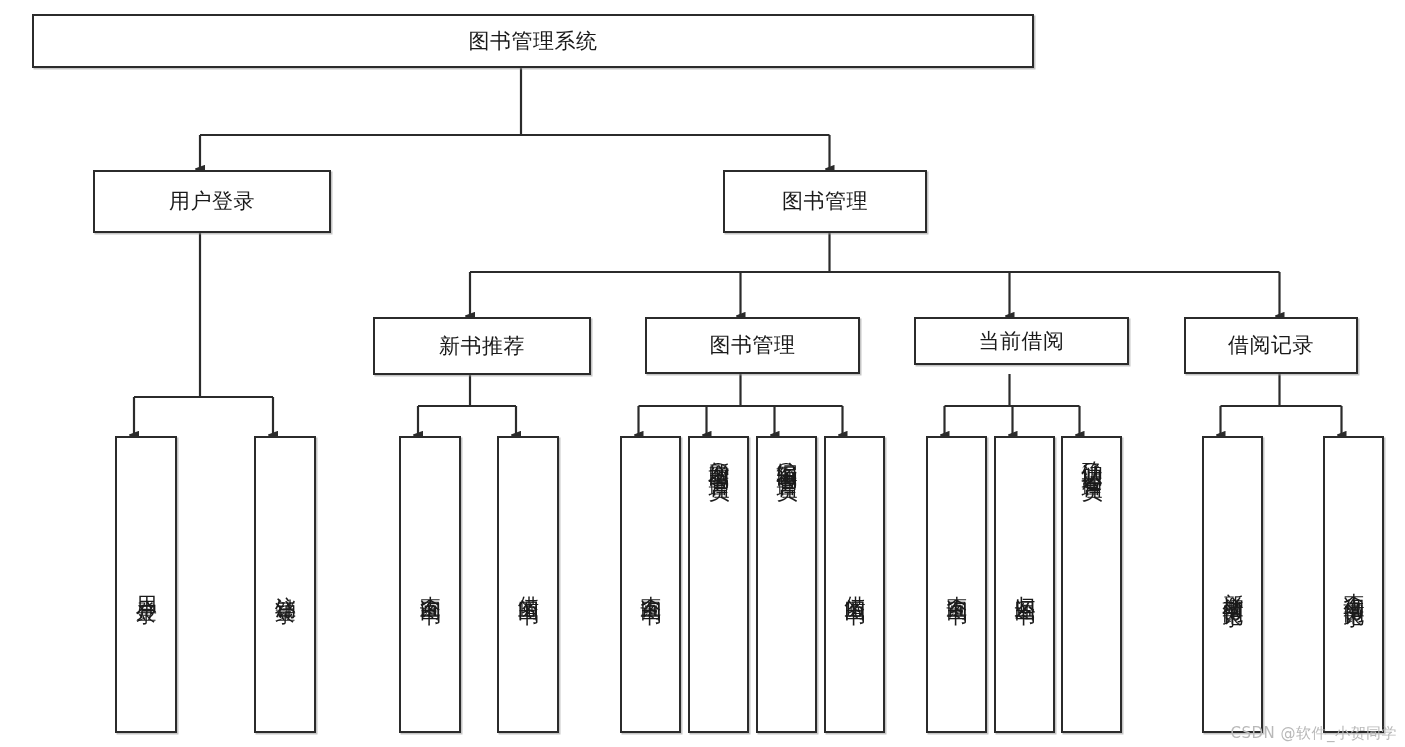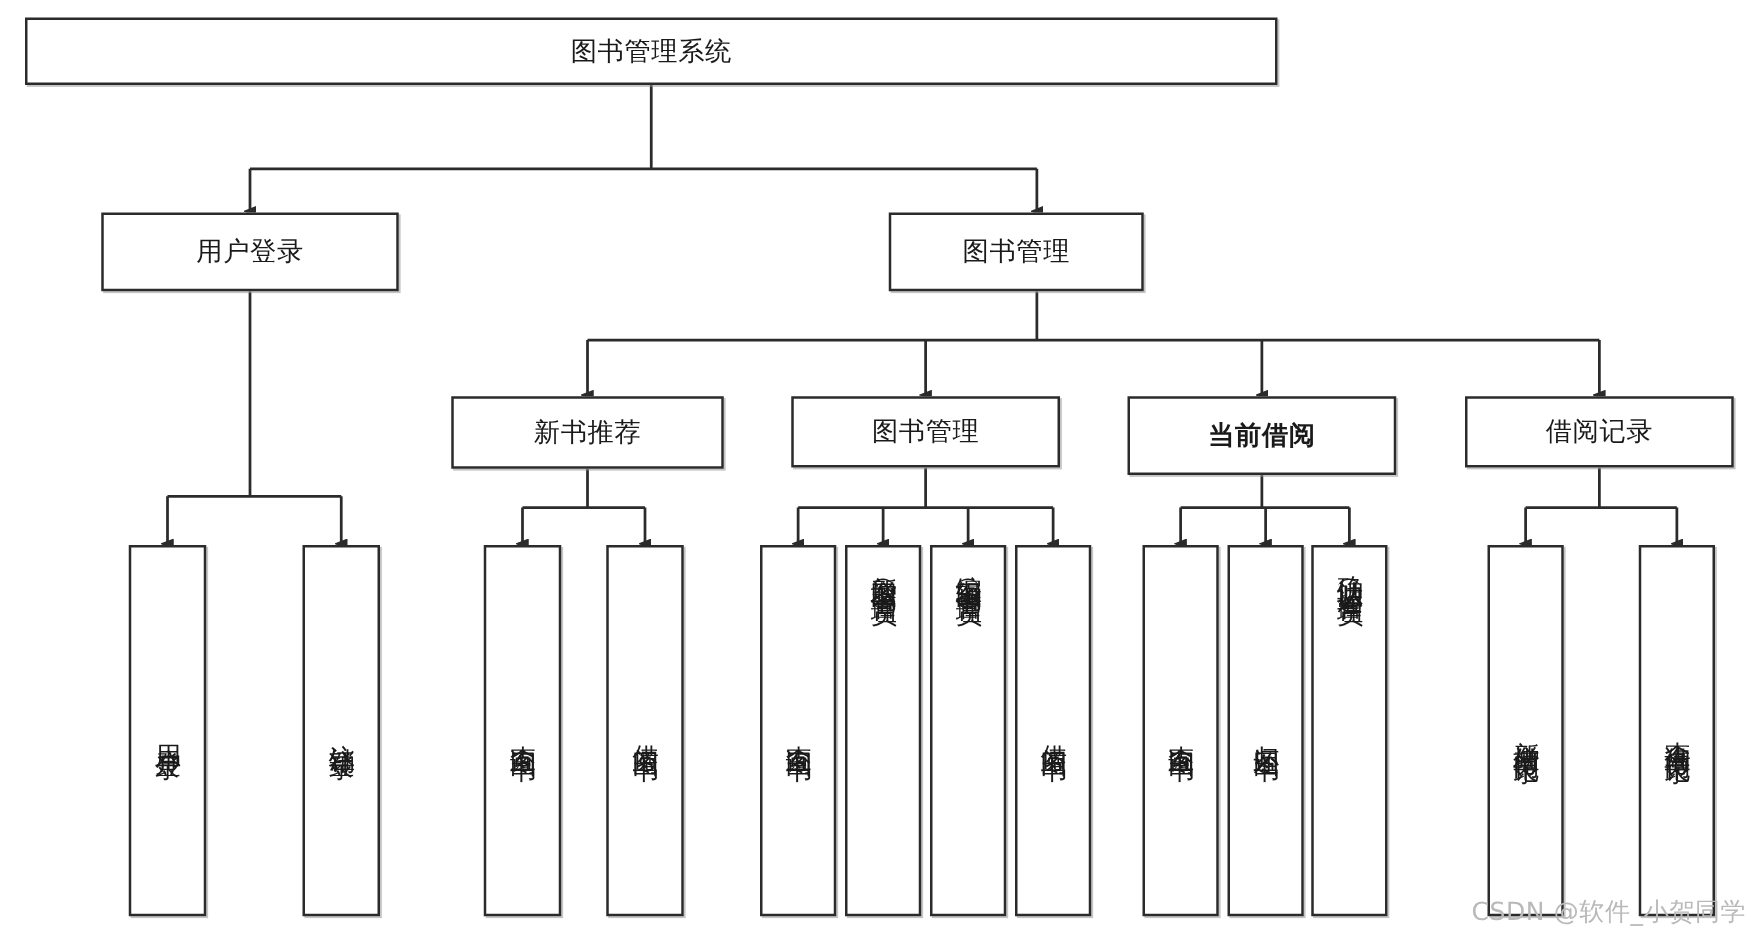--- a/index.html
+++ b/index.html
@@ -15,20 +15,21 @@
   .node-box{
     position:absolute;
     box-sizing:border-box;
     background:#ffffff;
     border:2px solid #2b2b2b;
     box-shadow:1.5px 1.5px 0 0 rgba(150,150,150,0.55);
     display:flex;
     align-items:center;
     justify-content:center;
     overflow:hidden;
+    margin-left:12px;
   }
   .node-label{
     color:#1a1a1a;
     text-align:center;
     line-height:1.18;
     white-space:nowrap;
     letter-spacing:0.5px;
   }
   .node-box.horizontal .node-label{
     writing-mode:horizontal-tb;
@@ -45,21 +46,21 @@
     font-size:21px;
     letter-spacing:3px;
     line-height:1;
   }
   .node-box.vertical.center-v{align-items:center;}
   .node-box.vertical.top-v{align-items:flex-start;padding-top:6px;}
 
   #watermark{
     position:absolute;
     right:8px;bottom:4px;
-    font-size:20px;
+    font-size:15px;
     color:#b9b9b9;
     letter-spacing:0.5px;
     white-space:nowrap;
     font-family:"DejaVu Sans","Liberation Sans",sans-serif;
     pointer-events:none;
   }
 </style>
 </head>
 <body>
 
@@ -116,24 +117,24 @@
       </div>
       <div class="node-box horizontal" style="left: 711px; top: 170px; width: 204px; height: 63px;">
         <span class="node-label">图书管理</span>
       </div>
       <div class="node-box horizontal" style="left: 361px; top: 317px; width: 218px; height: 58px;">
         <span class="node-label">新书推荐</span>
       </div>
       <div class="node-box horizontal" style="left: 633px; top: 317px; width: 215px; height: 57px;">
         <span class="node-label">图书管理</span>
       </div>
-      <div class="node-box horizontal" style="left: 902px; top: 317px; width: 215px; height: 63px; font-weight: bold;">
+      <div class="node-box horizontal" style="left: 902px; top: 317px; width: 215px; height: 48px;">
         <span class="node-label">当前借阅</span>
       </div>
-      <div class="node-box horizontal" style="left: 1172px; top: 317px; width: 215px; height: 57px;">
+      <div class="node-box horizontal" style="left: 1172px; top: 317px; width: 174px; height: 57px;">
         <span class="node-label">借阅记录</span>
       </div>
       <div class="node-box vertical center-v" style="left: 103px; top: 436px; width: 62px; height: 297px;">
         <span class="node-label">用户登录</span>
       </div>
       <div class="node-box vertical center-v" style="left: 242px; top: 436px; width: 62px; height: 297px;">
         <span class="node-label">注销登录</span>
       </div>
       <div class="node-box vertical center-v" style="left: 387px; top: 436px; width: 62px; height: 297px;">
         <span class="node-label">查询图书</span>

